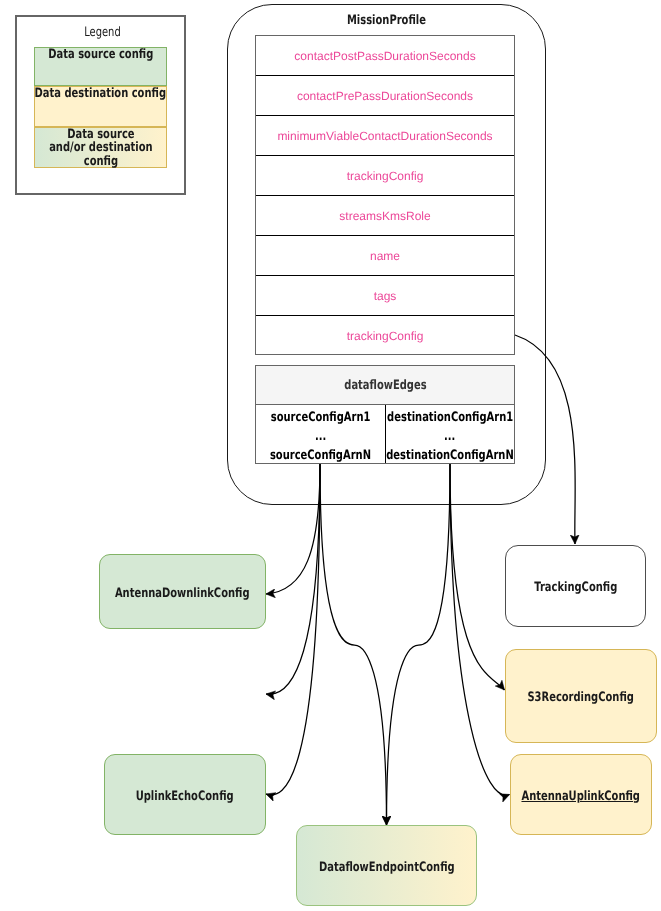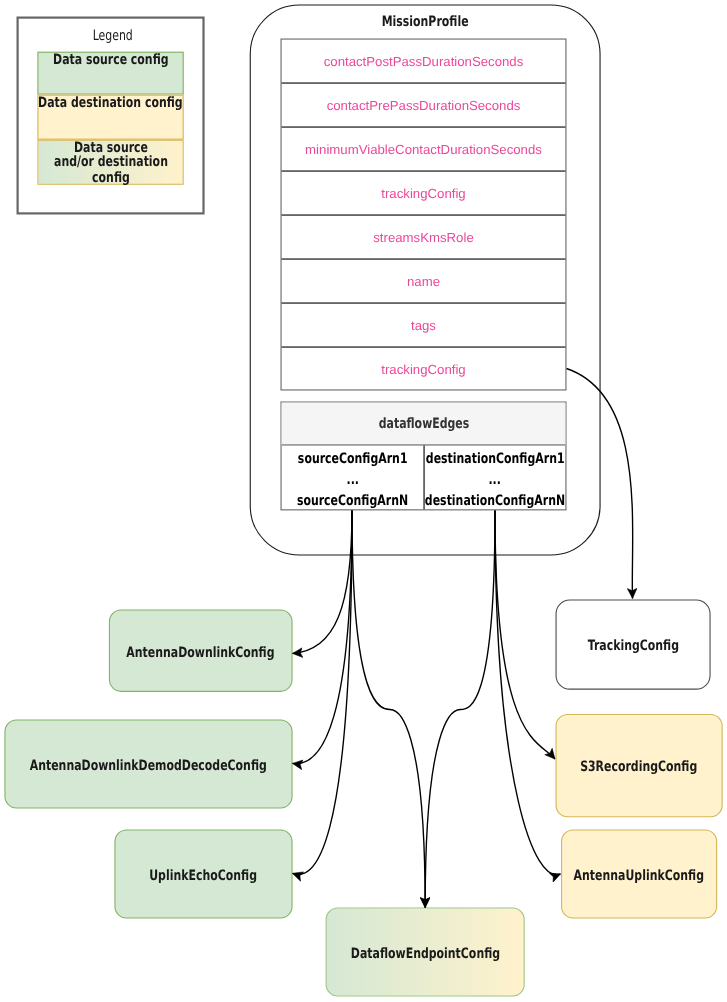--- a/index.html
+++ b/index.html
@@ -62,21 +62,21 @@
 .node.destination{background:#fff2cc;border:1px solid #d6b656;}
 .node.plain{background:#fff;border:1px solid #4d4d4d;}
 .node.both{background:linear-gradient(90deg,#d5e8d4 0%,#fff2cc 100%);border:1px solid #9ac37e;}
 
 #node-antenna-downlink-config{left:99px;top:554px;width:167px;height:75px;}
 #node-antenna-downlink-demod-decode-config{left:4px;top:654px;width:262px;height:81px;}
 #node-uplink-echo-config{left:104px;top:754px;width:162px;height:81px;}
 #node-dataflow-endpoint-config{left:296px;top:825px;width:181px;height:81px;}
 #node-tracking-config{left:505px;top:545px;width:141px;height:82px;border-radius:13px;}
 #node-s3-recording-config{left:505px;top:649px;width:152px;height:94px;}
-#node-antenna-uplink-config{left:510px;top:754px;width:142px;height:81px;}
+#node-antenna-uplink-config{left:510px;top:754px;width:142px;height:81px;text-decoration:underline;}
 
 svg#edges{position:absolute;left:0;top:0;width:661px;height:911px;
   pointer-events:none;overflow:visible;}
 </style>
 </head>
 <body>
 
 <div id="stage">
 
   <div id="legend">
@@ -121,23 +121,20 @@
           <span class="lbl">destinationConfigArn1</span>
           <span class="lbl">...</span>
           <span class="lbl">destinationConfigArnN</span>
         </div>
     </div>
   </div>
 
   <div class="node source" id="node-antenna-downlink-config">
       <span class="lbl">AntennaDownlinkConfig</span>
     </div>
-    <div class="node source" id="node-antenna-downlink-demod-decode-config">
-      <span class="lbl">AntennaDownlinkDemodDecodeConfig</span>
-    </div>
     <div class="node source" id="node-uplink-echo-config">
       <span class="lbl">UplinkEchoConfig</span>
     </div>
     <div class="node both" id="node-dataflow-endpoint-config">
       <span class="lbl">DataflowEndpointConfig</span>
     </div>
     <div class="node plain" id="node-tracking-config">
       <span class="lbl">TrackingConfig</span>
     </div>
     <div class="node destination" id="node-s3-recording-config">

